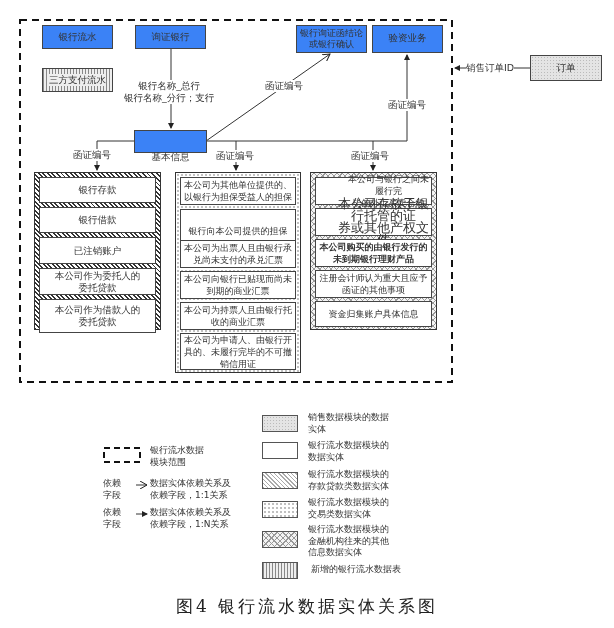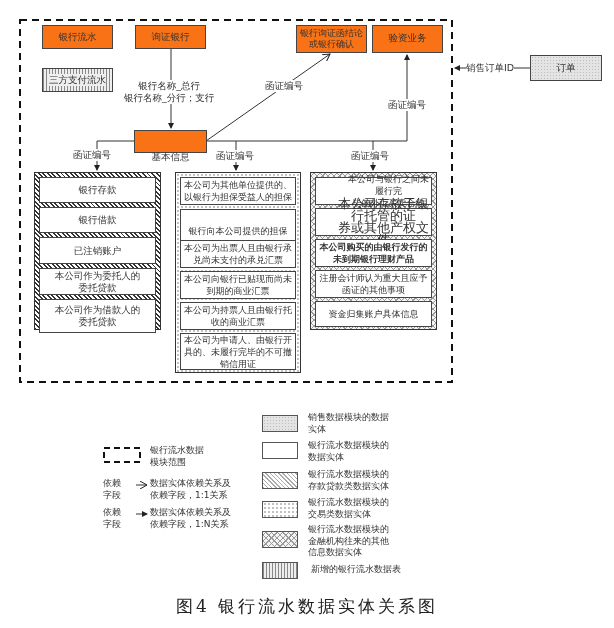--- a/index.html
+++ b/index.html
@@ -1,18 +1,18 @@
 <!DOCTYPE html>
 <html><head>
 <meta charset="utf-8">
 <style>
   html, body { margin:0; padding:0; background:#ffffff; }
   body { width:614px; height:628px; position:relative; overflow:hidden;
          font-family:"DejaVu Sans", sans-serif; color:#222; }
-  .box { position:absolute; box-sizing:border-box; border:1px solid #444; background:#f97316;
+  .box { position:absolute; box-sizing:border-box; border:1px solid #444; background:#3b82f6;
          display:flex; align-items:center; justify-content:center; text-align:center;
          font-size:9.5px; line-height:12px; color:#333; }
   .lbl { position:absolute; font-size:9.5px; line-height:12px; color:#333; white-space:nowrap; background:#fff; }
   .group { position:absolute; box-sizing:border-box; border:1px solid #333; }
   .g-diag { background: repeating-linear-gradient(45deg, #333 0 1.4px, #fff 1.4px 3.2px); padding:4px; }
   .g-dot  { background-color:#fff; background-image: radial-gradient(#777 0.6px, transparent 0.8px); background-size:4px 4px; padding:4px; }
   .g-cross{ background:
             repeating-linear-gradient(45deg, #999 0 0.8px, transparent 0.8px 4px),
             repeating-linear-gradient(-45deg, #999 0 0.8px, #f4f4f4 0.8px 4px); padding:4px; }
   .g-vert { background: repeating-linear-gradient(90deg, #888 0 1px, #eee 1px 3px); }

